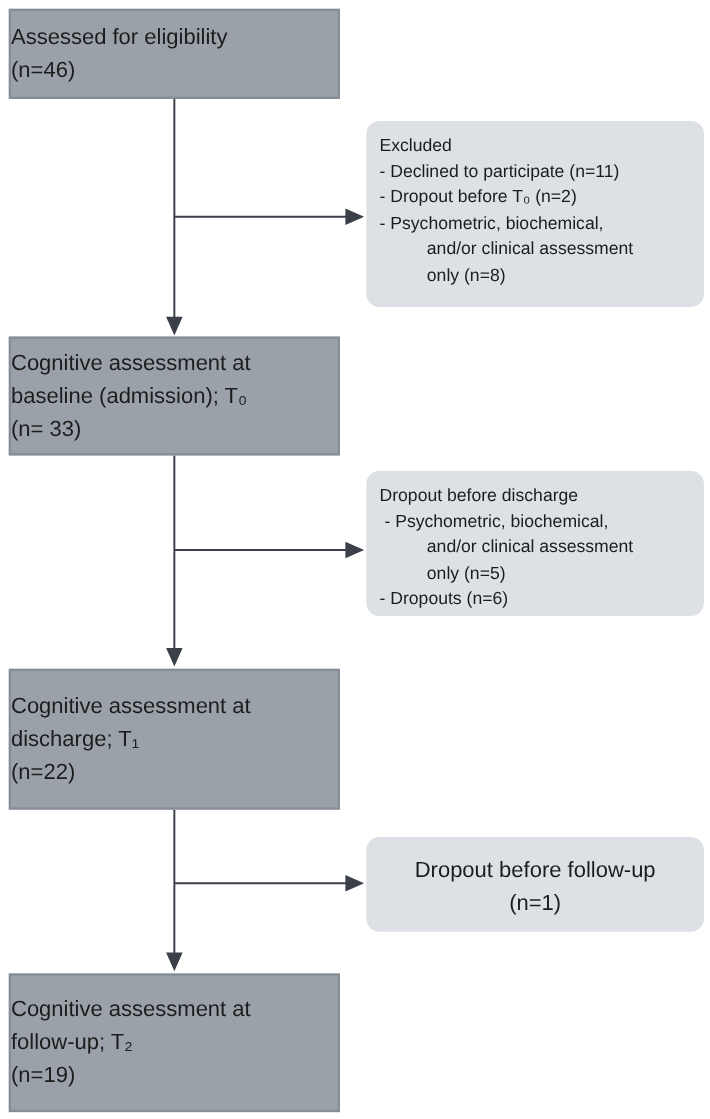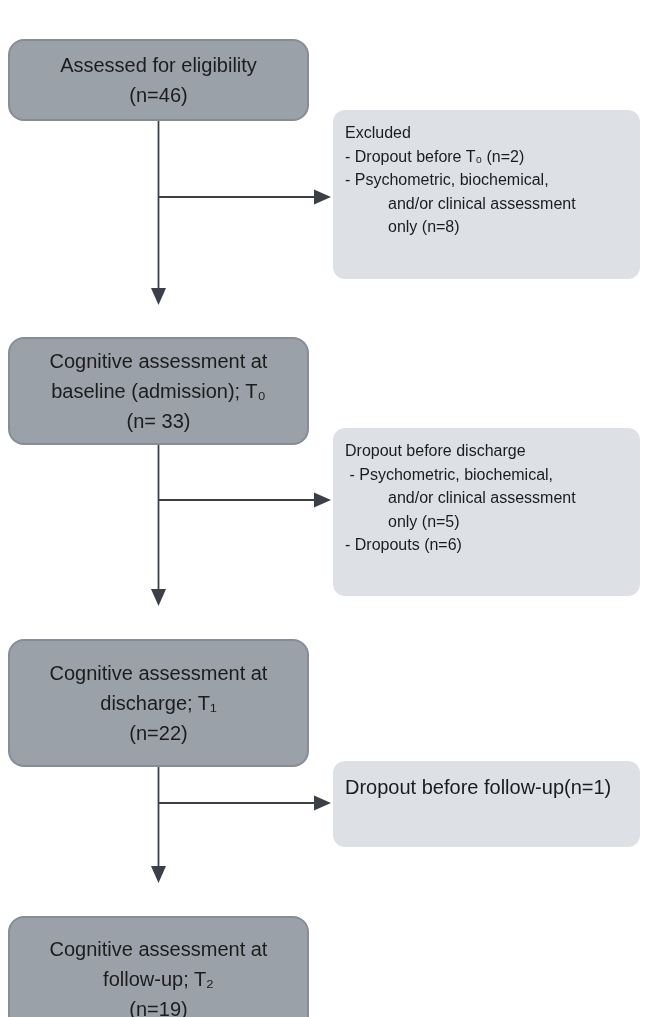--- a/index.html
+++ b/index.html
@@ -18,38 +18,38 @@
     overflow:hidden;
     background:#ffffff;
   }
   .connector-svg{position:absolute;left:0;top:0;width:645px;height:1017px;}
   .connector-svg line{stroke:var(--connector);stroke-width:1.8;}
   .connector-svg polygon{fill:var(--connector);}
   .mbox{
     position:absolute;left:8px;width:301px;
     background:var(--main-box-fill);
     border:2px solid var(--main-box-border);
-    border-radius:16px;
+    border-radius:0;
     box-sizing:border-box;
-    display:flex;flex-direction:column;justify-content:center;align-items:center;
+    display:flex;flex-direction:column;justify-content:center;align-items:flex-start;
     text-align:center;
-    font-size:20px;line-height:30px;margin-top:31px;
+    font-size:20px;line-height:30px;
   }
   .sbox{
     position:absolute;left:333px;width:307px;
     background:var(--side-box-fill);
     border-radius:12px;
     box-sizing:border-box;
     padding:11px 12px;
   }
   .stitle{font-size:21px;line-height:30px;}
   .ln{white-space:pre;}
   .sbox .ln{font-size:16px;line-height:23.5px;}
   .sbox .ln.cont{padding-left:43px;}
-  .sbox.centered{display:flex;justify-content:flex-start;text-align:center;}
+  .sbox.centered{display:flex;flex-direction:column;justify-content:flex-end;text-align:center;}
   .sbox.centered .stitle{font-size:20px;}
   .sbox.centered .ln{font-size:20px;line-height:30px;}
 </style>
 </head>
 <body>
 
 <div class="canvas">
 
   <svg class="connector-svg" viewBox="0 0 645 1017" xmlns="http://www.w3.org/2000/svg">
     <g>
@@ -79,34 +79,35 @@
   </svg>
 
   <div class="mbox" style="top:8px;height:82px">
       <div class="ln">Assessed for eligibility</div>
       <div class="ln">(n=46)</div>
     </div>
 
   <div class="sbox" style="top:110px;height:169px">
     <div class="stitle ln">Excluded</div>
     <div>
+        <div class="ln item">- Declined to participate (n=11)</div>
         <div class="ln item">- Dropout before T₀ (n=2)</div>
         <div class="ln item">- Psychometric, biochemical,</div>
         <div class="ln cont">and/or clinical assessment</div>
         <div class="ln cont">only (n=8)</div>
       </div>
   </div>
 
   <div class="mbox" style="top:306px;height:108px">
       <div class="ln">Cognitive assessment at</div>
       <div class="ln">baseline (admission); T₀</div>
       <div class="ln">(n= 33)</div>
     </div>
 
-  <div class="sbox" style="top:428px;height:168px">
+  <div class="sbox" style="top:428px;height:132px">
     <div class="stitle ln">Dropout before discharge</div>
     <div>
         <div class="ln item"> - Psychometric, biochemical,</div>
         <div class="ln cont">and/or clinical assessment</div>
         <div class="ln cont">only (n=5)</div>
         <div class="ln item">- Dropouts (n=6)</div>
       </div>
   </div>
 
   <div class="mbox" style="top:608px;height:128px">

